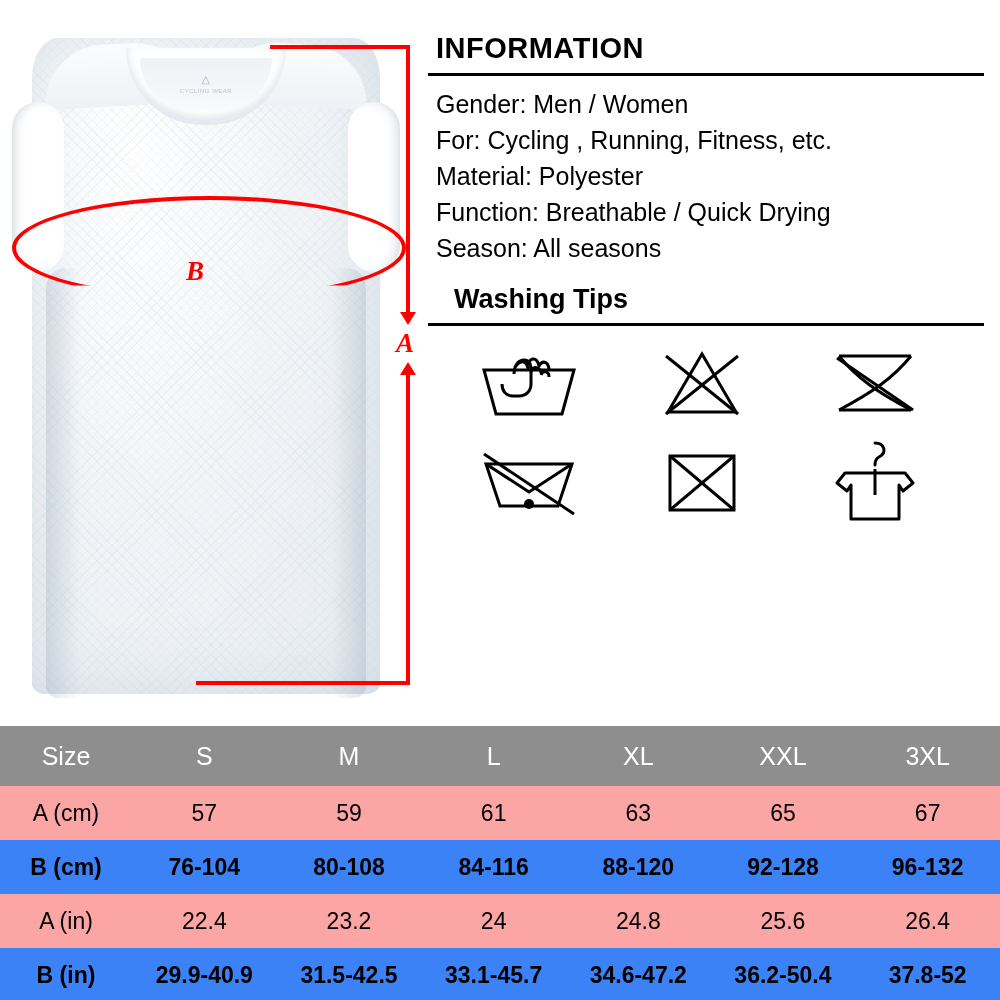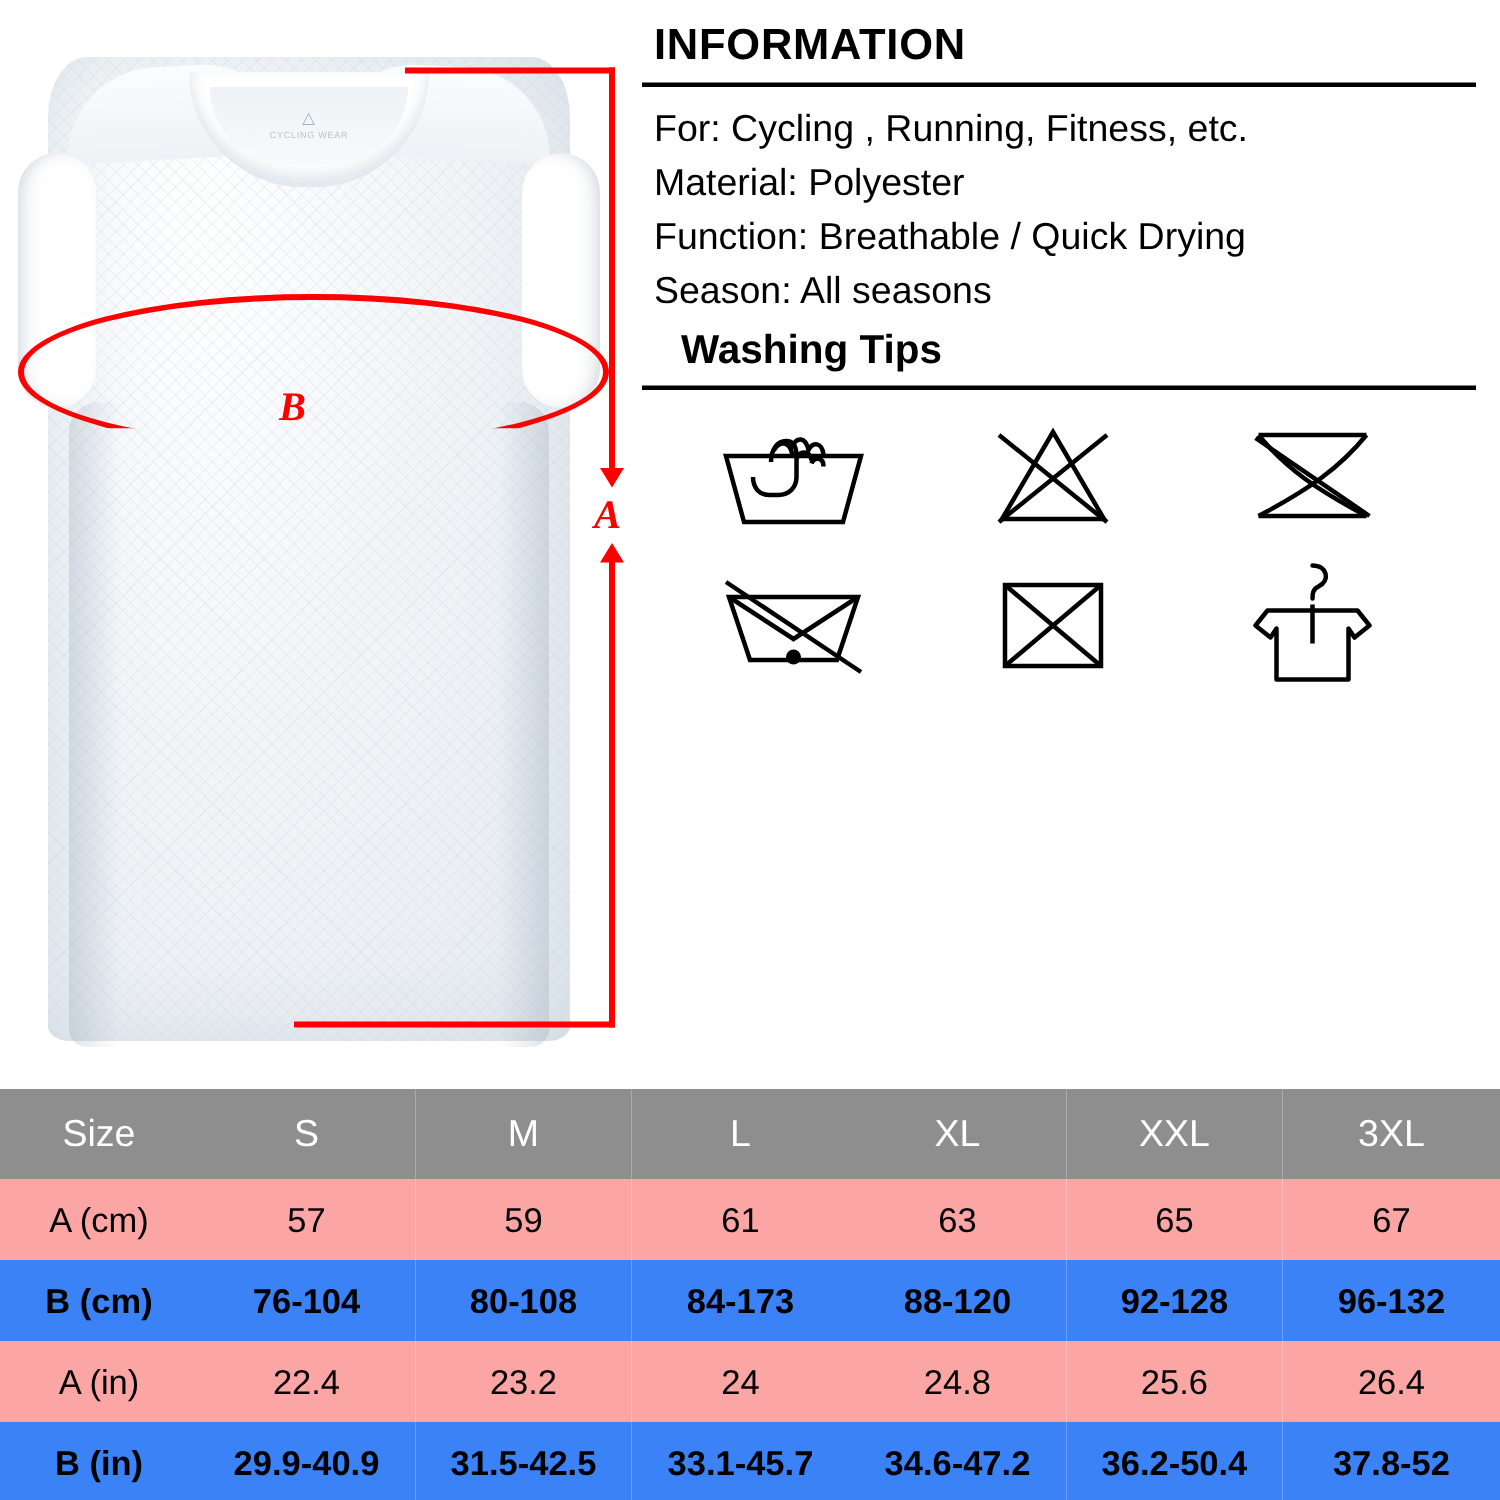--- a/index.html
+++ b/index.html
@@ -211,42 +211,42 @@
     width: 0; height: 0;
     border-left: 8px solid transparent;
     border-right: 8px solid transparent;
     border-top: 13px solid #ff0000;
   }
 
   
   .info-panel {
     position: absolute;
     left: 428px;
-    top: 14px;
+    top: 32px;
     width: 556px;
   }
   .info-title {
     font-size: 29px;
     font-weight: bold;
     letter-spacing: 0.5px;
     padding: 0 0 8px 8px;
     border-bottom: 3px solid #000;
   }
   .info-list {
     margin: 10px 0 0 0;
     padding: 0 0 0 8px;
     list-style: none;
   }
   .info-list li {
     font-size: 25px;
     line-height: 36px;
     white-space: nowrap;
   }
   .wash-title {
-    margin-top: 6px;
+    margin-top: 18px;
     font-size: 27px;
     font-weight: bold;
     padding: 0 0 8px 26px;
     border-bottom: 3px solid #000;
   }
   .wash-icons {
     margin-top: 16px;
     display: grid;
     grid-template-columns: repeat(3, 1fr);
     grid-row-gap: 14px;
@@ -326,20 +326,21 @@
   <div class="a-line-vert"></div>
   <div class="a-line-bottom"></div>
   <div class="a-gap-mask"></div>
   <div class="arrow-down"></div>
   <div class="arrow-up"></div>
   <div class="label-a">A</div>
 
   <div class="info-panel">
     <div class="info-title">INFORMATION</div>
     <ul class="info-list">
+      <li>Gender: Men / Women</li>
       <li>For: Cycling , Running, Fitness, etc.</li>
       <li>Material: Polyester</li>
       <li>Function: Breathable / Quick Drying</li>
       <li>Season: All seasons</li>
     </ul>
 
     <div class="wash-title">Washing Tips</div>
 
     <div class="wash-icons">
 
@@ -417,21 +418,21 @@
         <td>61</td>
         <td>63</td>
         <td>65</td>
         <td>67</td>
       </tr>
 
       <tr class="dark">
         <td class="rowhead">B (cm)</td>
         <td>76-104</td>
         <td>80-108</td>
-        <td>84-173</td>
+        <td>84-116</td>
         <td>88-120</td>
         <td>92-128</td>
         <td>96-132</td>
       </tr>
 
       <tr class="light">
         <td class="rowhead">A (in)</td>
         <td>22.4</td>
         <td>23.2</td>
         <td>24</td>

